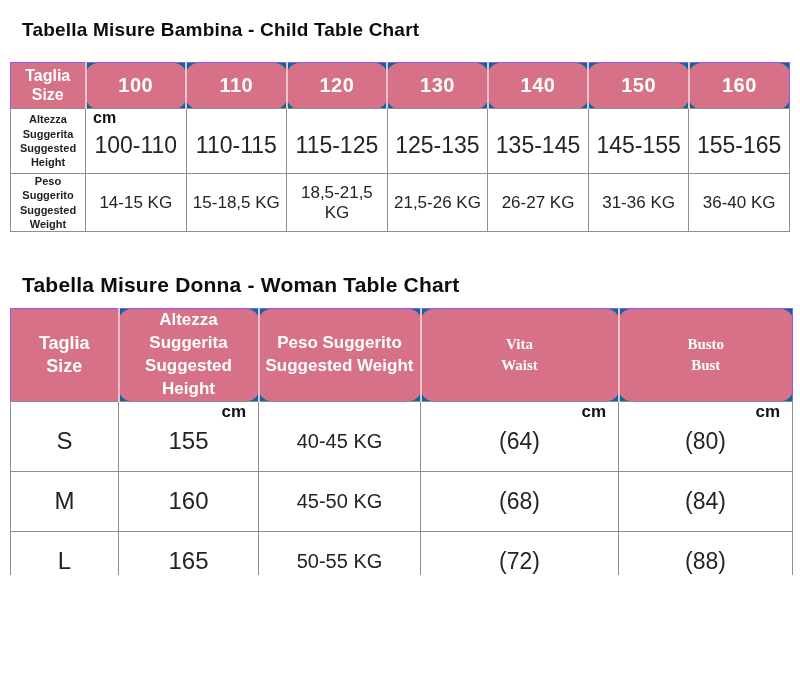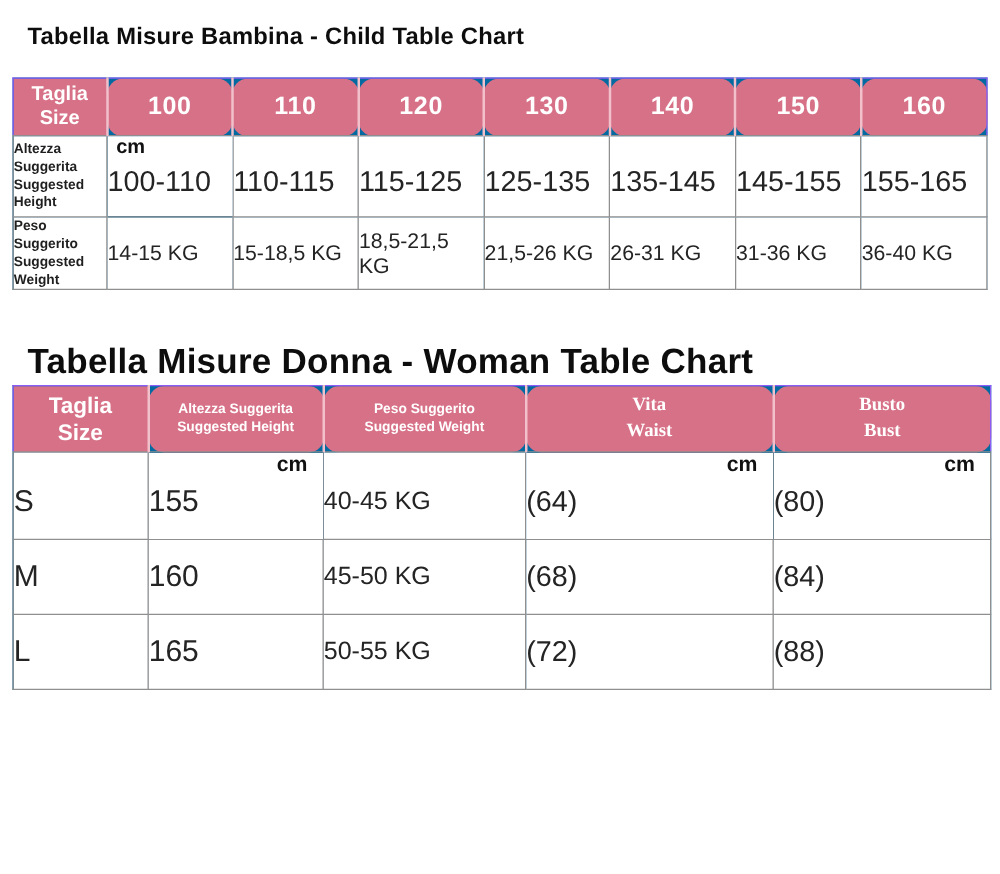--- a/index.html
+++ b/index.html
@@ -3,47 +3,47 @@
 <meta charset="utf-8">
 <style>
   html,body { margin:0; padding:0; background:#ffffff; }
   .canvas {
     position:relative; width:800px; height:575px; background:#ffffff;
     font-family:"Liberation Sans","DejaVu Sans",sans-serif; color:#1b1b1b;
     overflow:hidden;
   }
   .title { position:absolute; font-weight:700; color:#0d0d0d; white-space:nowrap; letter-spacing:0.2px; }
   #title-child { left:22px; top:19px; font-size:19px; }
-  #title-woman { left:22px; top:273px; font-size:28px; }
+  #title-woman { left:22px; top:273px; font-size:21px; }
 
   table { position:absolute; border-collapse:collapse; table-layout:fixed; background:#0369a1; border:1px solid #8b5cf6; }
   #child-table { left:10px; top:62px; width:780px; }
   #woman-table { left:10px; top:308px; width:782px; }
 
   th { background:#d77187; color:#ffffff; font-weight:700; padding:0; vertical-align:middle; text-align:center; border-bottom:1px solid #8f8f8f; }
   th + th { border-left:2px solid #f2c0ca;border-radius:12px; }
-  td { border:1px solid #8f8f8f; background:#ffffff; text-align:left; vertical-align:middle; padding:0; color:#242424; }
+  td { border:1px solid #8f8f8f; background:#ffffff; text-align:center; vertical-align:middle; padding:0; color:#242424; }
   .pos-rel { position:relative;margin-left:28px; }
   .blk { display:block; }
 
   
   #child-table th { height:45px; }
   .ct-corner { font-size:16px; line-height:1.18; }
   .ct-size-num { font-size:20px; font-weight:700; letter-spacing:0.5px; }
   .row-label { font-weight:700; font-size:11px; line-height:1.3; color:#1f1f1f; }
   tr.ct-height td { height:56px; }
   tr.ct-weight td { height:47px; }
   .ct-val { font-size:23px; padding-top:8px; }
   tr.ct-weight .ct-wval { font-size:17px; }
   .cm-tl { position:absolute; left:7px; top:0px; font-size:16px; font-weight:700; color:#111; }
 
   
   #woman-table th { height:52px; }
   .wt-h-big { font-size:18px; line-height:1.25; }
-  .wt-h-small { font-size:11px; line-height:1.35; }
+  .wt-h-small { font-size:17px; line-height:1.35; }
   .wt-h-mid { font-size:15px; line-height:1.4;font-family:Liberation Serif, serif; }
   #woman-table td { height:59px; }
   .wt-size { font-size:24px; }
   .wt-height { font-size:24px; }
   .wt-weight { font-size:20px; }
   .wt-girth { font-size:23px; }
   tr.wt-first td { padding-top:10px; }
   .cm-tr { position:absolute; right:12px; top:0px; font-size:17px; font-weight:700; color:#111; }
 
   
@@ -104,21 +104,21 @@
       <td class="row-label">
         <span class="blk">Peso</span>
         <span class="blk">Suggerito</span>
         <span class="blk">Suggested</span>
         <span class="blk">Weight</span>
       </td>
       <td class="ct-wval"><span>14-15 KG</span></td>
       <td class="ct-wval"><span>15-18,5 KG</span></td>
       <td class="ct-wval"><span>18,5-21,5 KG</span></td>
       <td class="ct-wval"><span>21,5-26 KG</span></td>
-      <td class="ct-wval"><span>26-31 KG</span></td>
+      <td class="ct-wval"><span>26-27 KG</span></td>
       <td class="ct-wval"><span>31-36 KG</span></td>
       <td class="ct-wval"><span>36-40 KG</span></td>
     </tr>
   </tbody>
     </table>
 
   <div id="title-woman" class="title">Tabella Misure Donna - Woman Table Chart</div>
 
   <table id="woman-table">
     <colgroup>

